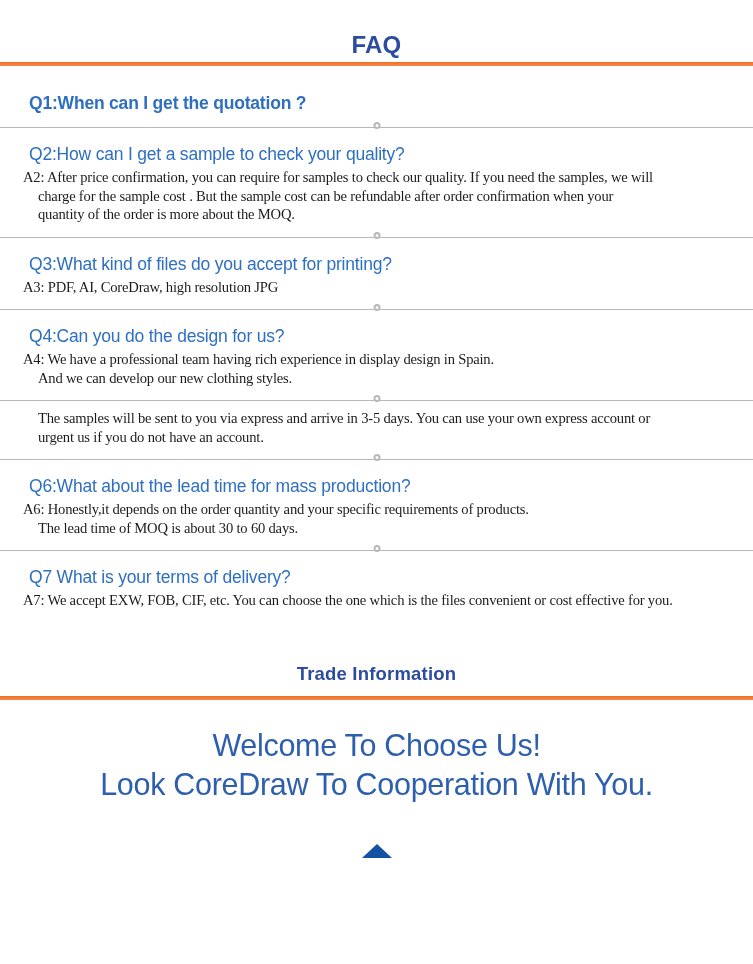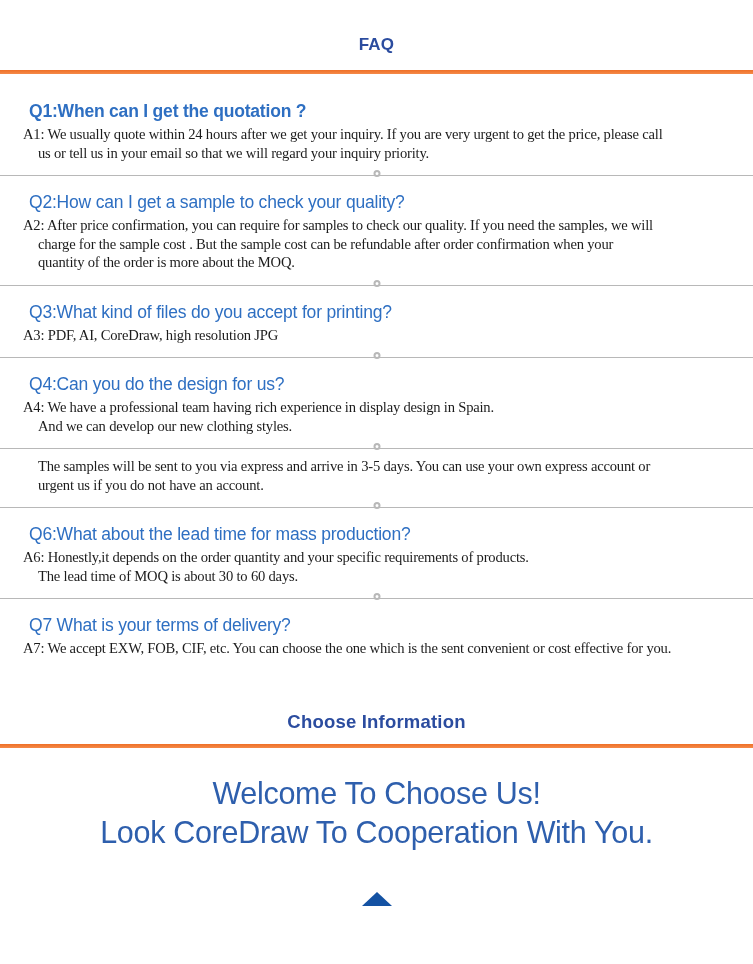--- a/index.html
+++ b/index.html
@@ -14,24 +14,24 @@
   }
 
   
   .section-title {
     text-align: center;
     font-weight: bold;
     color: #2b4c9f;
     letter-spacing: 0.2px;
   }
   .faq-title {
-    font-size: 17px;
+    font-size: 24px;
     line-height: 26px;
     padding-top: 32px;
-    margin-bottom: 12px;
+    margin-bottom: 4px;
   }
   .trade-title {
     font-size: 18.5px;
     line-height: 24px;
     margin-top: 52px;
     margin-bottom: 10px;
   }
 
   .orange-rule {
     height: 4px;
@@ -107,24 +107,20 @@
 </style>
 </head>
 <body>
 
 <div class="section-title faq-title">FAQ</div>
 <div class="orange-rule"></div>
 
 <div class="faq-list" id="faq-list">
   <div class="faq-item">
     <div class="faq-q">Q1:When can I get the quotation ?</div>
-    <div class="faq-a">
-        <span class="a-line first">A1: We usually quote within 24 hours after we get your inquiry. If you are very urgent to get the price, please call</span>
-        <span class="a-line cont">us or tell us in your email so that we will regard your inquiry priority.</span>
-      </div>
     <div class="divider">
       <div class="rule"></div>
       <div class="dot"></div>
     </div>
   </div>
 
   <div class="faq-item">
     <div class="faq-q">Q2:How can I get a sample to check your quality?</div>
     <div class="faq-a">
         <span class="a-line first">A2: After price confirmation, you can require for samples to check our quality. If you need the samples, we will</span>
@@ -179,27 +175,27 @@
       </div>
     <div class="divider">
       <div class="rule"></div>
       <div class="dot"></div>
     </div>
   </div>
 
   <div class="faq-item">
     <div class="faq-q">Q7 What is your terms of delivery?</div>
     <div class="faq-a">
-        <span class="a-line first">A7: We accept EXW, FOB, CIF, etc. You can choose the one which is the sent convenient or cost effective for you.</span>
+        <span class="a-line first">A7: We accept EXW, FOB, CIF, etc. You can choose the one which is the files convenient or cost effective for you.</span>
       </div>
 
   </div>
 </div>
 
-<div class="section-title trade-title">Choose Information</div>
+<div class="section-title trade-title">Trade Information</div>
 <div class="orange-rule"></div>
 
 <div class="welcome">
   <div>Welcome To Choose Us!</div>
   <div>Look CoreDraw To Cooperation With You.</div>
 </div>
 
 <div class="up-triangle"></div>
 
 </body></html>

